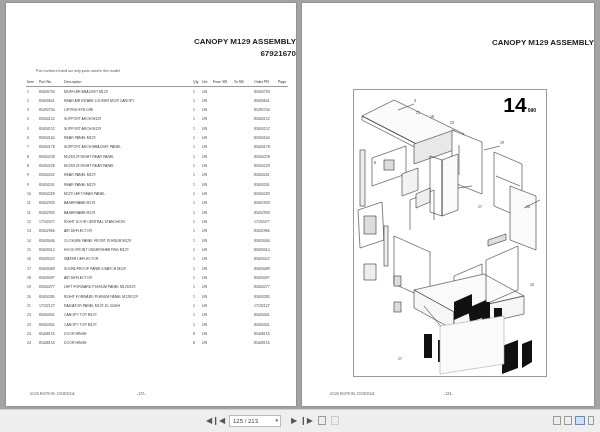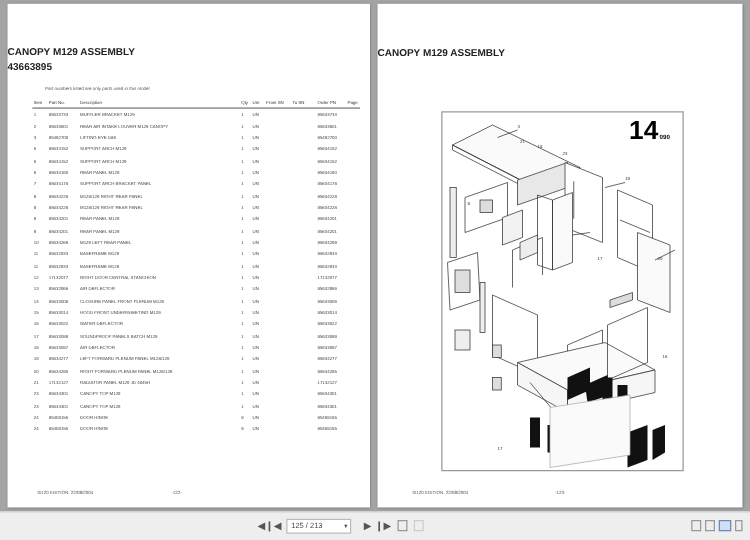--- a/index.html
+++ b/index.html
@@ -2,21 +2,21 @@
 <html><head>
 <meta charset="utf-8">
 <style>
   * { box-sizing: border-box; margin: 0; padding: 0; }
   html, body { width: 600px; height: 432px; overflow: hidden; }
   body { background: #9a9a9a; font-family: "Liberation Sans", sans-serif; position: relative; }
   .viewer { position: absolute; left: 0; top: 0; width: 600px; height: 409px; background: #a4a4a4; }
   .page { position: absolute; top: 3px; height: 403px; background: #fff; box-shadow: 0 0 2px rgba(0,0,0,0.35); }
   .page-left { left: 6px; width: 290px; }
   .page-right { left: 302px; width: 292px; }
-  .title { position: absolute; width: 100%; text-align: left; font-weight: bold; color: #222; font-size: 8px; }
+  .title { position: absolute; width: 100%; text-align: right; font-weight: bold; color: #222; font-size: 8px; }
   .left-title { top: 34px; left: 0; }
   .left-sub { top: 46px; left: 0; }
   .right-title { top: 35px; left: 0; }
   .note { position: absolute; left: 30px; top: 66px; font-size: 3.6px; color: #555; }
   table.parts { position: absolute; left: 20px; top: 76px; width: 262px; border-collapse: collapse; font-size: 3.5px; color: #444; }
   table.parts th { text-align: left; font-weight: normal; color: #333; padding: 1px 1px 2px; border-bottom: 1px solid #999; }
   table.parts td { padding: 0 1px; height: 9.35px; white-space: nowrap; }
   table.parts tr:first-child td { padding-top: 2px; }
   .c-item { width: 12px; } .c-part { width: 25px; } .c-desc { width: 129px; }
   .c-qty { width: 9px; } .c-um { width: 11px; } .c-from { width: 21px; } .c-to { width: 20px; } .c-order { width: 24px; } .c-page { width: 11px; }
@@ -33,21 +33,21 @@
   .view-btn { position: absolute; top: 6px; width: 8px; height: 9px; border: 1px solid #999; }
   .view-active { background: #cfe0f5; border-color: #6b8ab8; }
 </style>
 </head>
 <body>
 
 <div class="viewer">
 
   <div class="page page-left">
     <div class="title left-title">CANOPY M129 ASSEMBLY</div>
-    <div class="title left-sub">43663895</div>
+    <div class="title left-sub">67921670</div>
     <div class="note">Part numbers listed are only parts used in this model</div>
     <table class="parts">
       <thead>
         <tr>
           <th class="c-item">Item</th>
           <th class="c-part">Part No.</th>
           <th class="c-desc">Description</th>
           <th class="c-qty">Qty</th>
           <th class="c-um">Um</th>
           <th class="c-from">From SN</th>

